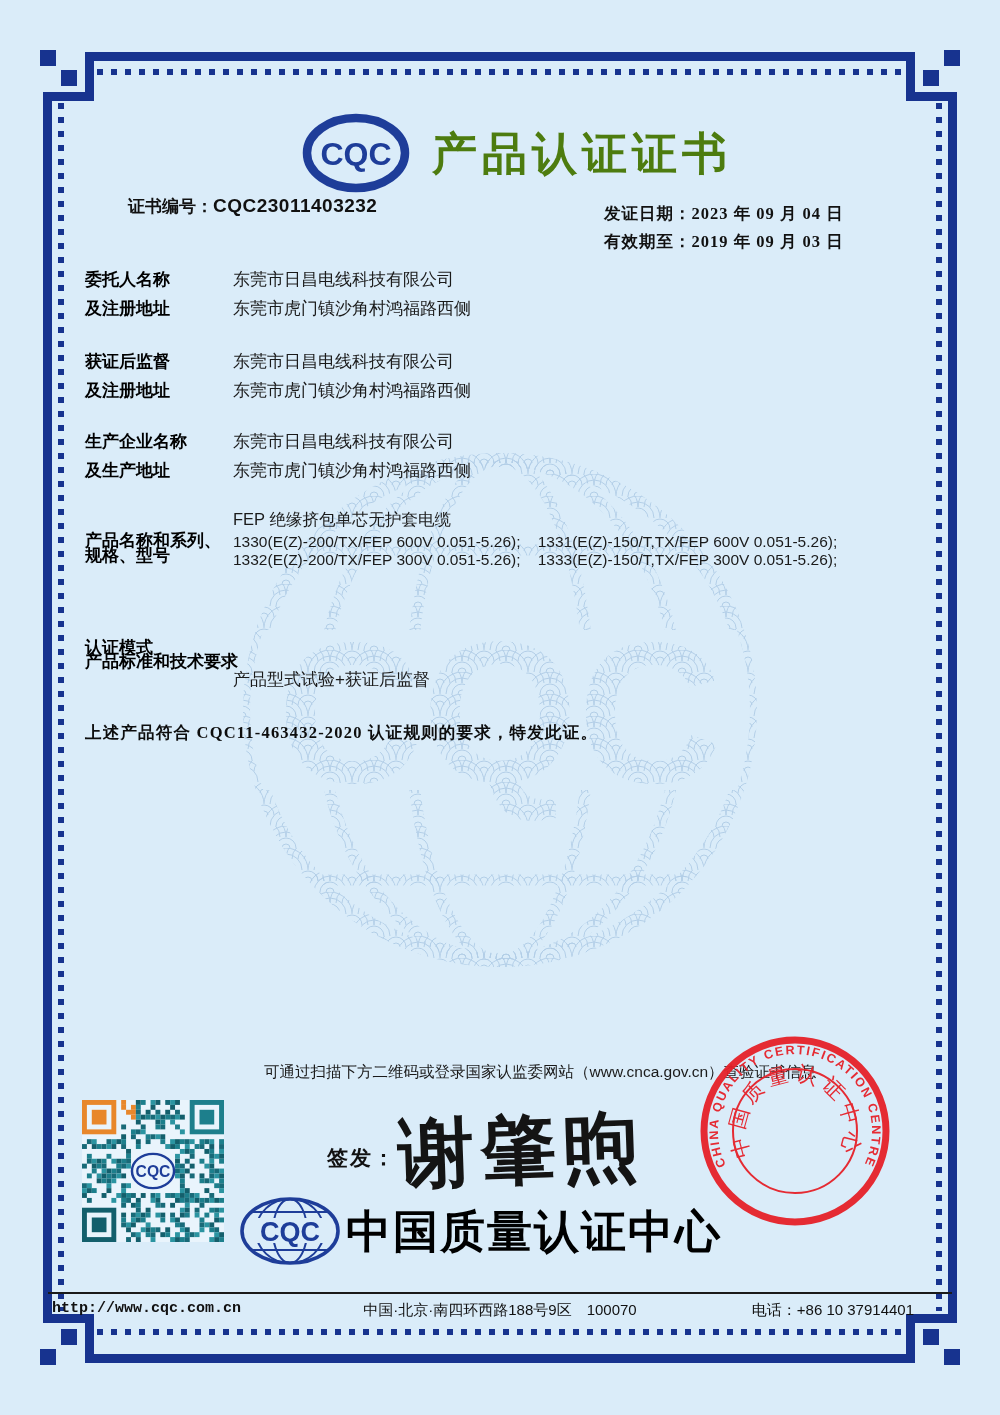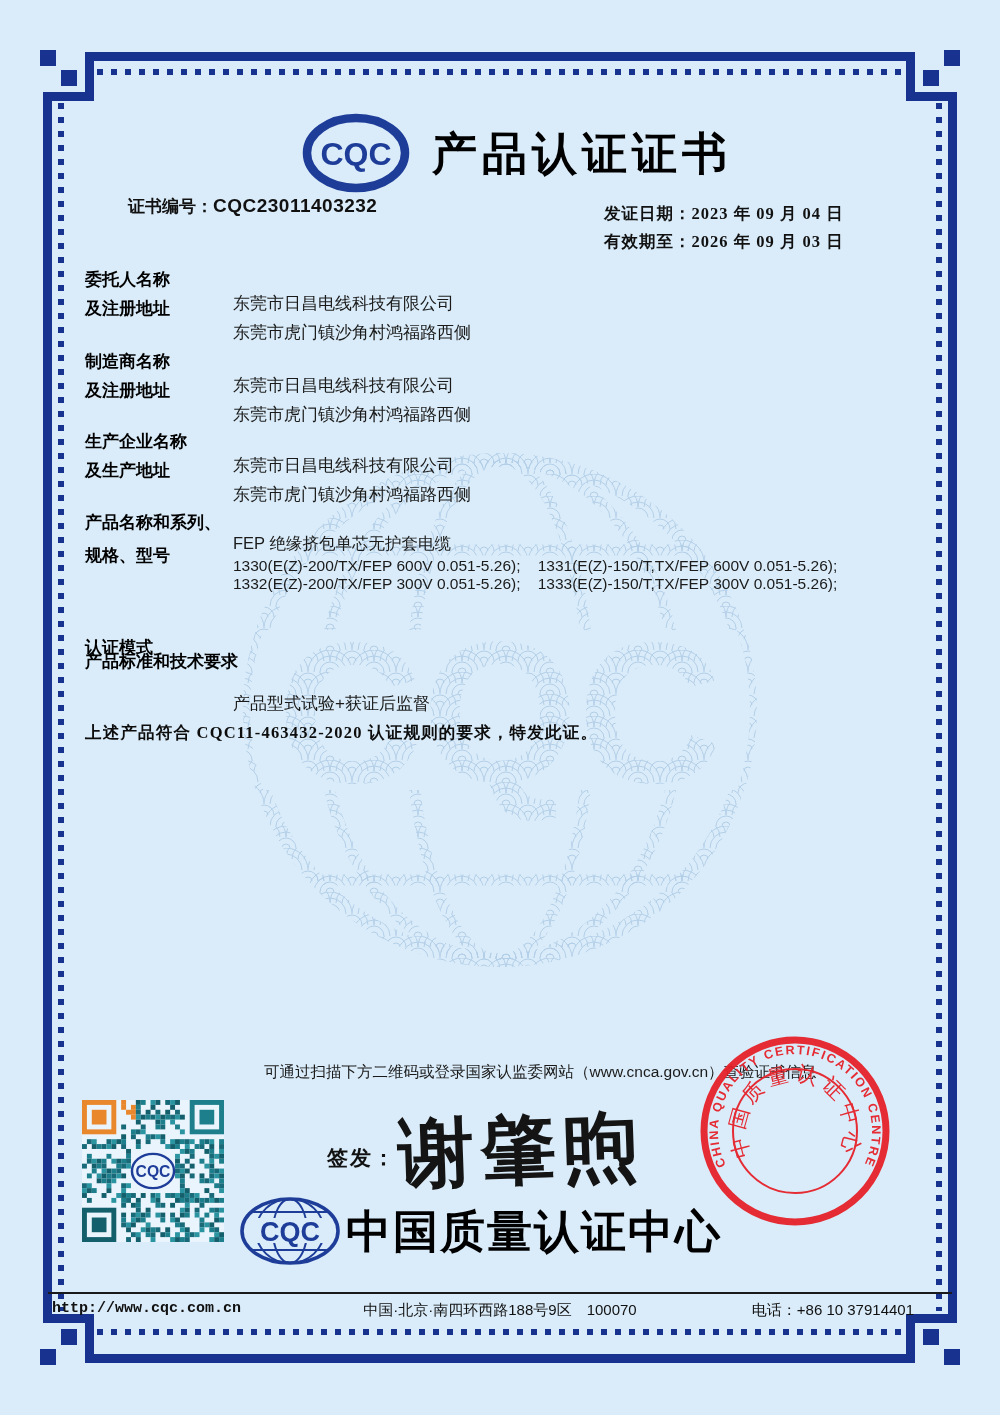--- a/index.html
+++ b/index.html
@@ -14,27 +14,27 @@
     position:relative;width:1000px;height:1415px;background:var(--bg);
     overflow:hidden;font-family:"Liberation Sans",sans-serif;color:var(--ink);
   }
   .abs{position:absolute;}
   
   .bseg{position:absolute;background:var(--navy);}
   .bsq{position:absolute;width:16px;height:16px;background:var(--navy);}
   .dash-h{position:absolute;height:6px;background-image:repeating-linear-gradient(90deg,var(--navy) 0 6px,transparent 6px 14px);}
   .dash-v{position:absolute;width:6px;background-image:repeating-linear-gradient(180deg,var(--navy) 0 6px,transparent 6px 14px);}
   
-  .title{position:absolute;left:432px;top:124px;font-size:45px;font-weight:900;letter-spacing:5px;color:#000000;}
+  .title{position:absolute;left:432px;top:124px;font-size:45px;font-weight:900;letter-spacing:5px;color:#4d7c0f;}
   .certno{position:absolute;left:128px;top:195px;font-family:"Liberation Serif",serif;font-weight:700;font-size:17px;}
   .certno b{font-family:"Liberation Sans",sans-serif;font-size:19px;letter-spacing:.5px;}
   .dates{position:absolute;left:604px;top:200px;font-family:"Liberation Serif",serif;font-weight:700;font-size:16.5px;line-height:28px;letter-spacing:1px;}
   
   .flabel{position:absolute;left:85px;font-weight:700;font-size:17px;color:#000;white-space:nowrap;text-align:right;}
-  .fvalue{position:absolute;left:233px;font-size:17px;color:#1a1a1a;white-space:pre-wrap;margin-top:24px;}
+  .fvalue{position:absolute;left:233px;font-size:17px;color:#1a1a1a;white-space:pre-wrap;}
   .models{font-size:15.5px;line-height:18px;}
   .stmt{position:absolute;left:85px;font-family:"Liberation Serif",serif;font-size:16.5px;font-weight:600;letter-spacing:1.2px;color:#0d0d0d;}
   
   .verify{position:absolute;left:264px;top:1062px;font-size:15.5px;color:#1a1a1a;}
   .sign-label{position:absolute;left:327px;top:1144px;font-family:"Liberation Serif",serif;font-weight:700;font-size:21px;letter-spacing:2px;}
   .sign-name{position:absolute;left:398px;top:1100px;font-family:"Liberation Serif",serif;font-size:76px;font-weight:600;transform:rotate(-2deg);letter-spacing:6px;color:#141414;}
   .issuer-name{position:absolute;left:346px;top:1202px;font-size:45px;font-weight:600;letter-spacing:2px;color:#000;}
   .fline{position:absolute;left:48px;top:1292px;width:904px;height:2px;background:#1a1a1a;}
   .furl{position:absolute;left:52px;top:1300px;font-family:"Liberation Mono",monospace;font-weight:700;font-size:15px;}
   .faddr{position:absolute;left:0;right:0;top:1301px;text-align:center;font-size:15px;}
@@ -107,39 +107,39 @@
   <svg class="abs" style="left:300px;top:112px" width="112" height="82" viewBox="0 0 112 82">
     <ellipse cx="56" cy="41" rx="49" ry="35" fill="none" stroke="#1e3d99" stroke-width="8.5"></ellipse>
     <text x="56" y="53" text-anchor="middle" font-size="32" font-weight="800" fill="#1e3d99">CQC</text>
   </svg>
   <div class="title">产品认证证书</div>
 
   <div class="certno"><span>证书编号：</span><b>CQC23011403232</b></div>
 
   <div class="dates">
     <div>发证日期：2023 年 09 月 04 日</div>
-    <div>有效期至：2026 年 09 月 03 日</div>
+    <div>有效期至：2019 年 09 月 03 日</div>
   </div>
 
   <div class="flabel" style="top:268px">委托人名称</div>
   <div class="fvalue" style="top:268px">东莞市日昌电线科技有限公司</div>
   <div class="flabel" style="top:297px">及注册地址</div>
   <div class="fvalue" style="top:297px">东莞市虎门镇沙角村鸿福路西侧</div>
 
-  <div class="flabel" style="top:350px">制造商名称</div>
+  <div class="flabel" style="top:350px">获证后监督</div>
   <div class="fvalue" style="top:350px">东莞市日昌电线科技有限公司</div>
   <div class="flabel" style="top:379px">及注册地址</div>
   <div class="fvalue" style="top:379px">东莞市虎门镇沙角村鸿福路西侧</div>
 
   <div class="flabel" style="top:430px">生产企业名称</div>
   <div class="fvalue" style="top:430px">东莞市日昌电线科技有限公司</div>
   <div class="flabel" style="top:459px">及生产地址</div>
   <div class="fvalue" style="top:459px">东莞市虎门镇沙角村鸿福路西侧</div>
 
-  <div class="flabel" style="top:511px">产品名称和系列、</div>
+  <div class="flabel" style="top:529px">产品名称和系列、</div>
   <div class="flabel" style="top:544px">规格、型号</div>
   <div class="fvalue" style="top:509px;font-size:16.5px">FEP 绝缘挤包单芯无护套电缆</div>
   <div class="fvalue models" style="top:533px">1330(E(Z)-200/TX/FEP 600V 0.051-5.26);    1331(E(Z)-150/T,TX/FEP 600V 0.051-5.26);</div>
   <div class="fvalue models" style="top:551px">1332(E(Z)-200/TX/FEP 300V 0.051-5.26);    1333(E(Z)-150/T,TX/FEP 300V 0.051-5.26);</div>
 
   <div class="flabel" style="top:650px">产品标准和技术要求</div>
 
   <div class="flabel" style="top:636px">认证模式</div>
   <div class="fvalue" style="top:668px">产品型式试验+获证后监督</div>
 

